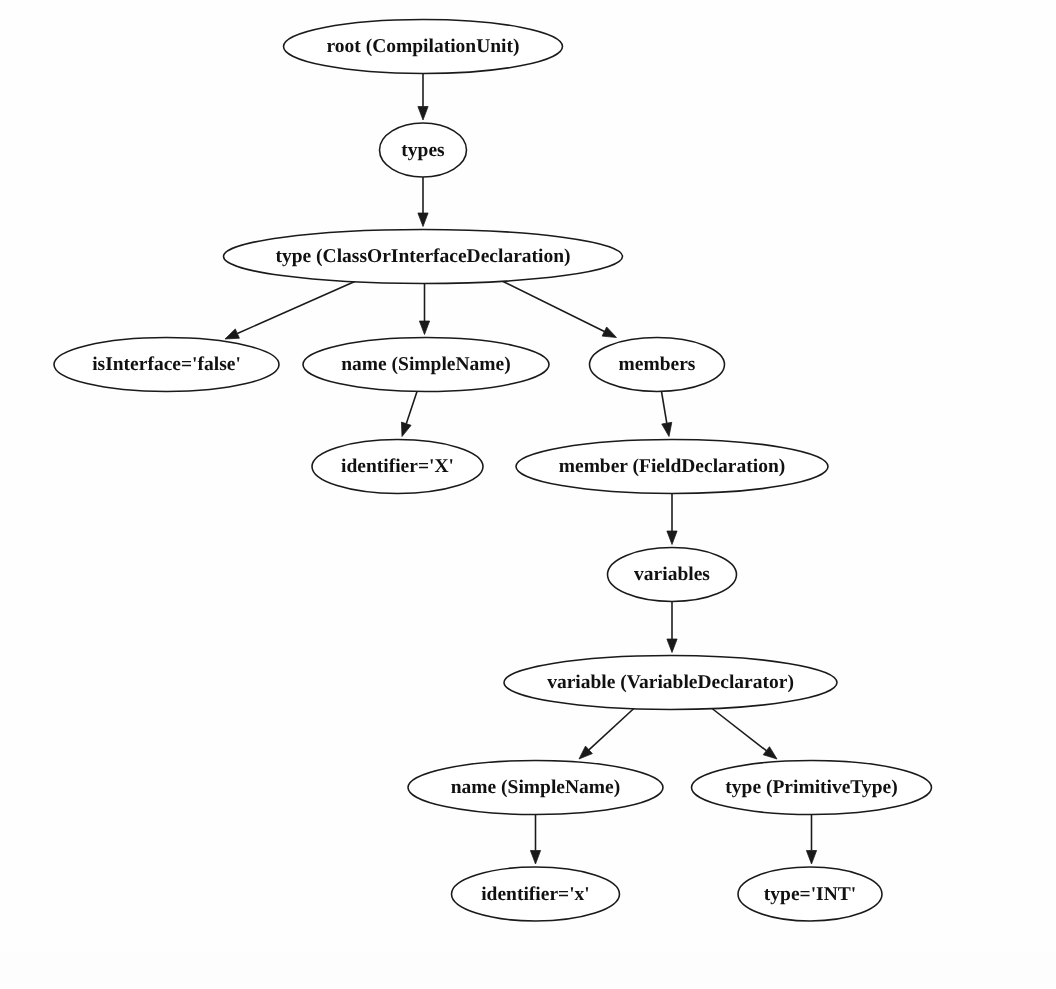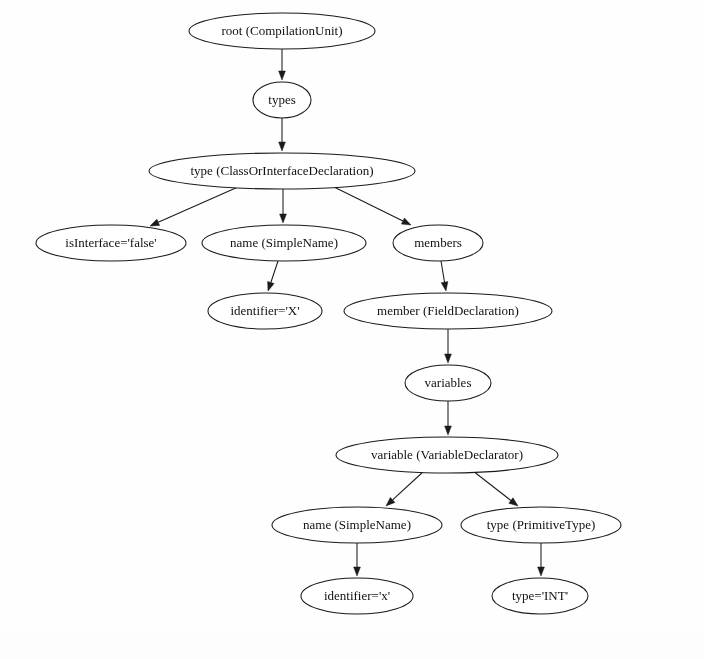--- a/index.html
+++ b/index.html
@@ -7,20 +7,21 @@
     padding: 0;
     background: #ffffff;
   }
   #canvas {
     position: relative;
     width: 704px;
     height: 659px;
     background: #fefefe;
     overflow: hidden;
     font-family: "Liberation Serif", "DejaVu Serif", serif;
+    font-weight: bold;
   }
   #graph-svg {
     position: absolute;
     left: 0;
     top: 0;
     width: 704px;
     height: 659px;
   }
   .node-ellipse {
     fill: #ffffff;

